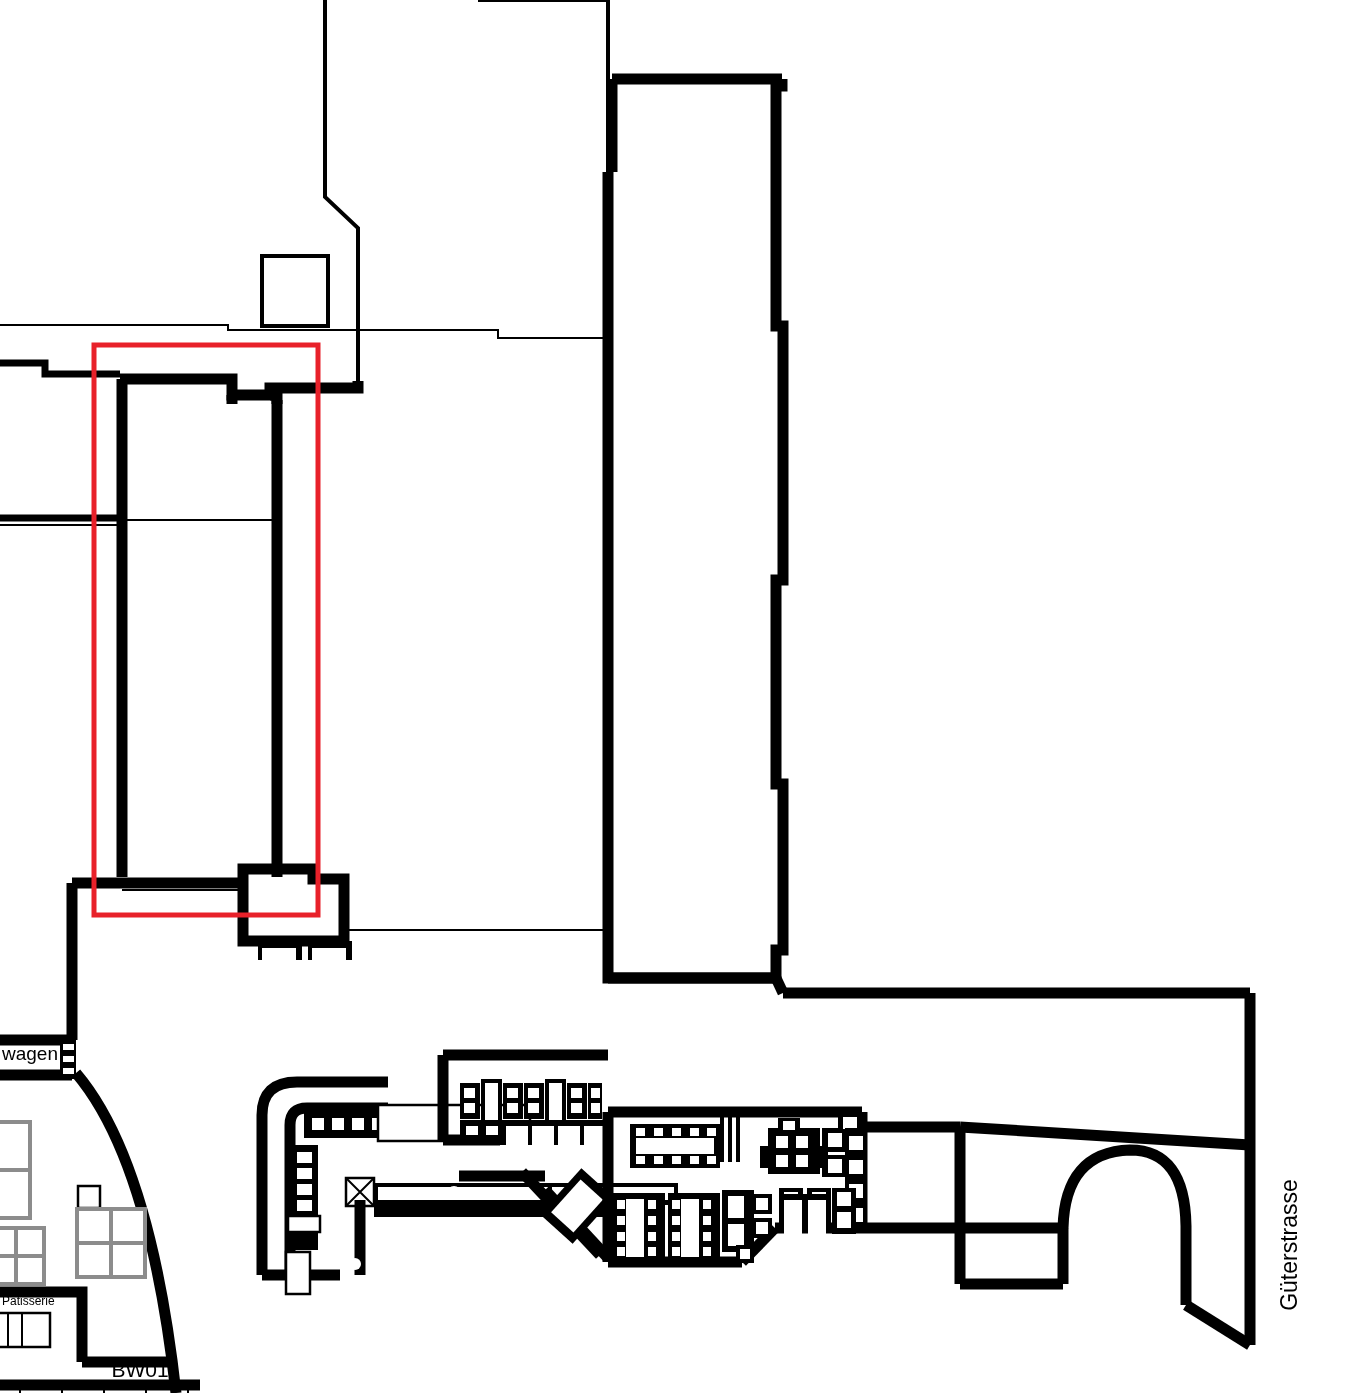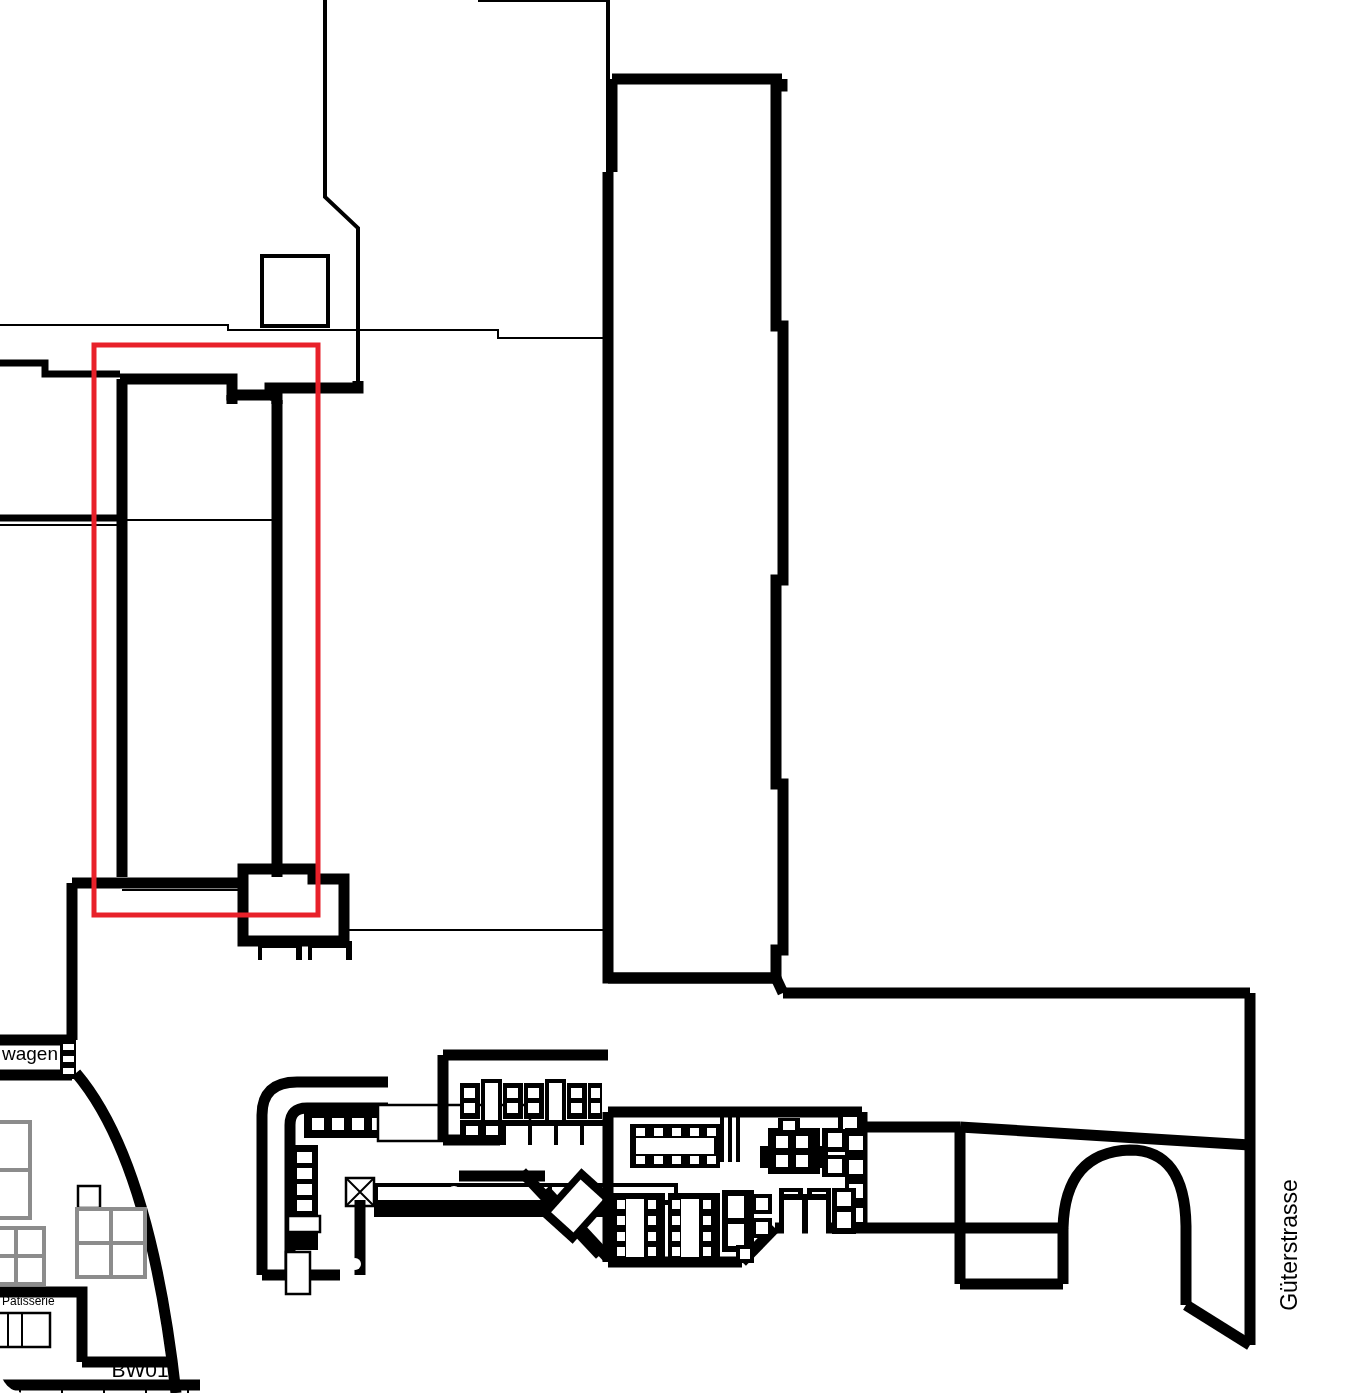--- a/index.html
+++ b/index.html
@@ -35,21 +35,21 @@
   .furn-white  { fill: #ffffff; stroke: none; }
   .highlight-box { fill: none; stroke: #e8212a; stroke-width: 5; }
   .maplabel {
     font-family: "Liberation Sans", sans-serif;
     fill: #000000;
   }
 </style>
 </head>
 <body>
 
-<div id="plan-root" style="background: rgb(255, 255, 255); border-radius: 25px;">
+<div id="plan-root" style="background: rgb(255, 255, 255);">
 
   <svg id="floorplan-svg" viewBox="0 0 1363 1393" xmlns="http://www.w3.org/2000/svg">
 
     <g>
 
       <path class="wall-thin" d="M325,0 L325,197 L358,228 L358,330"></path>
 
       <path class="wall-thin" d="M478,0 L608,0"></path>
 
       <path class="wall-thin" d="M608,0 L608,172"></path>

